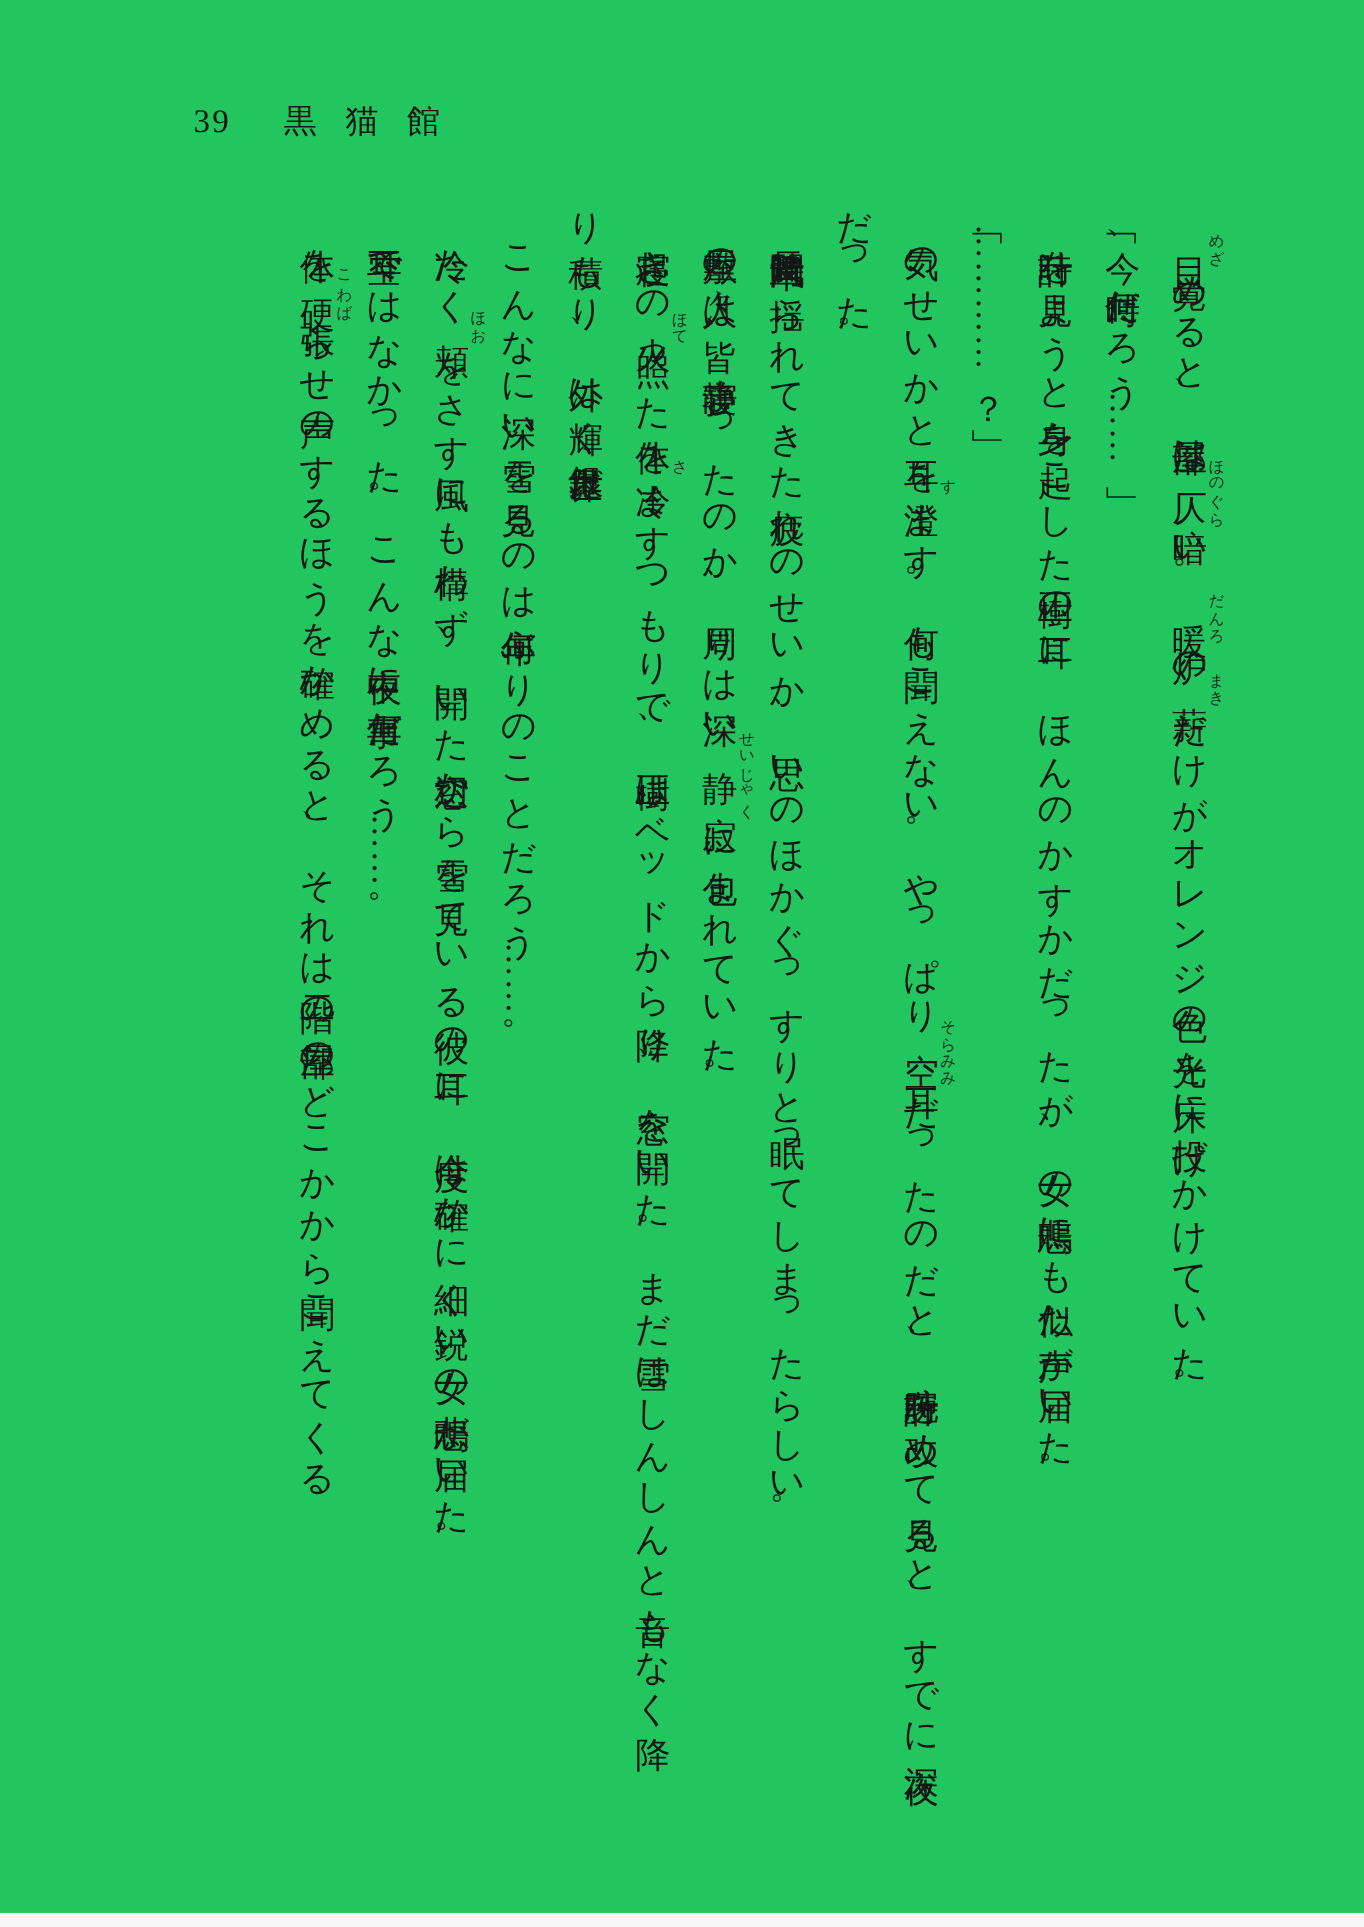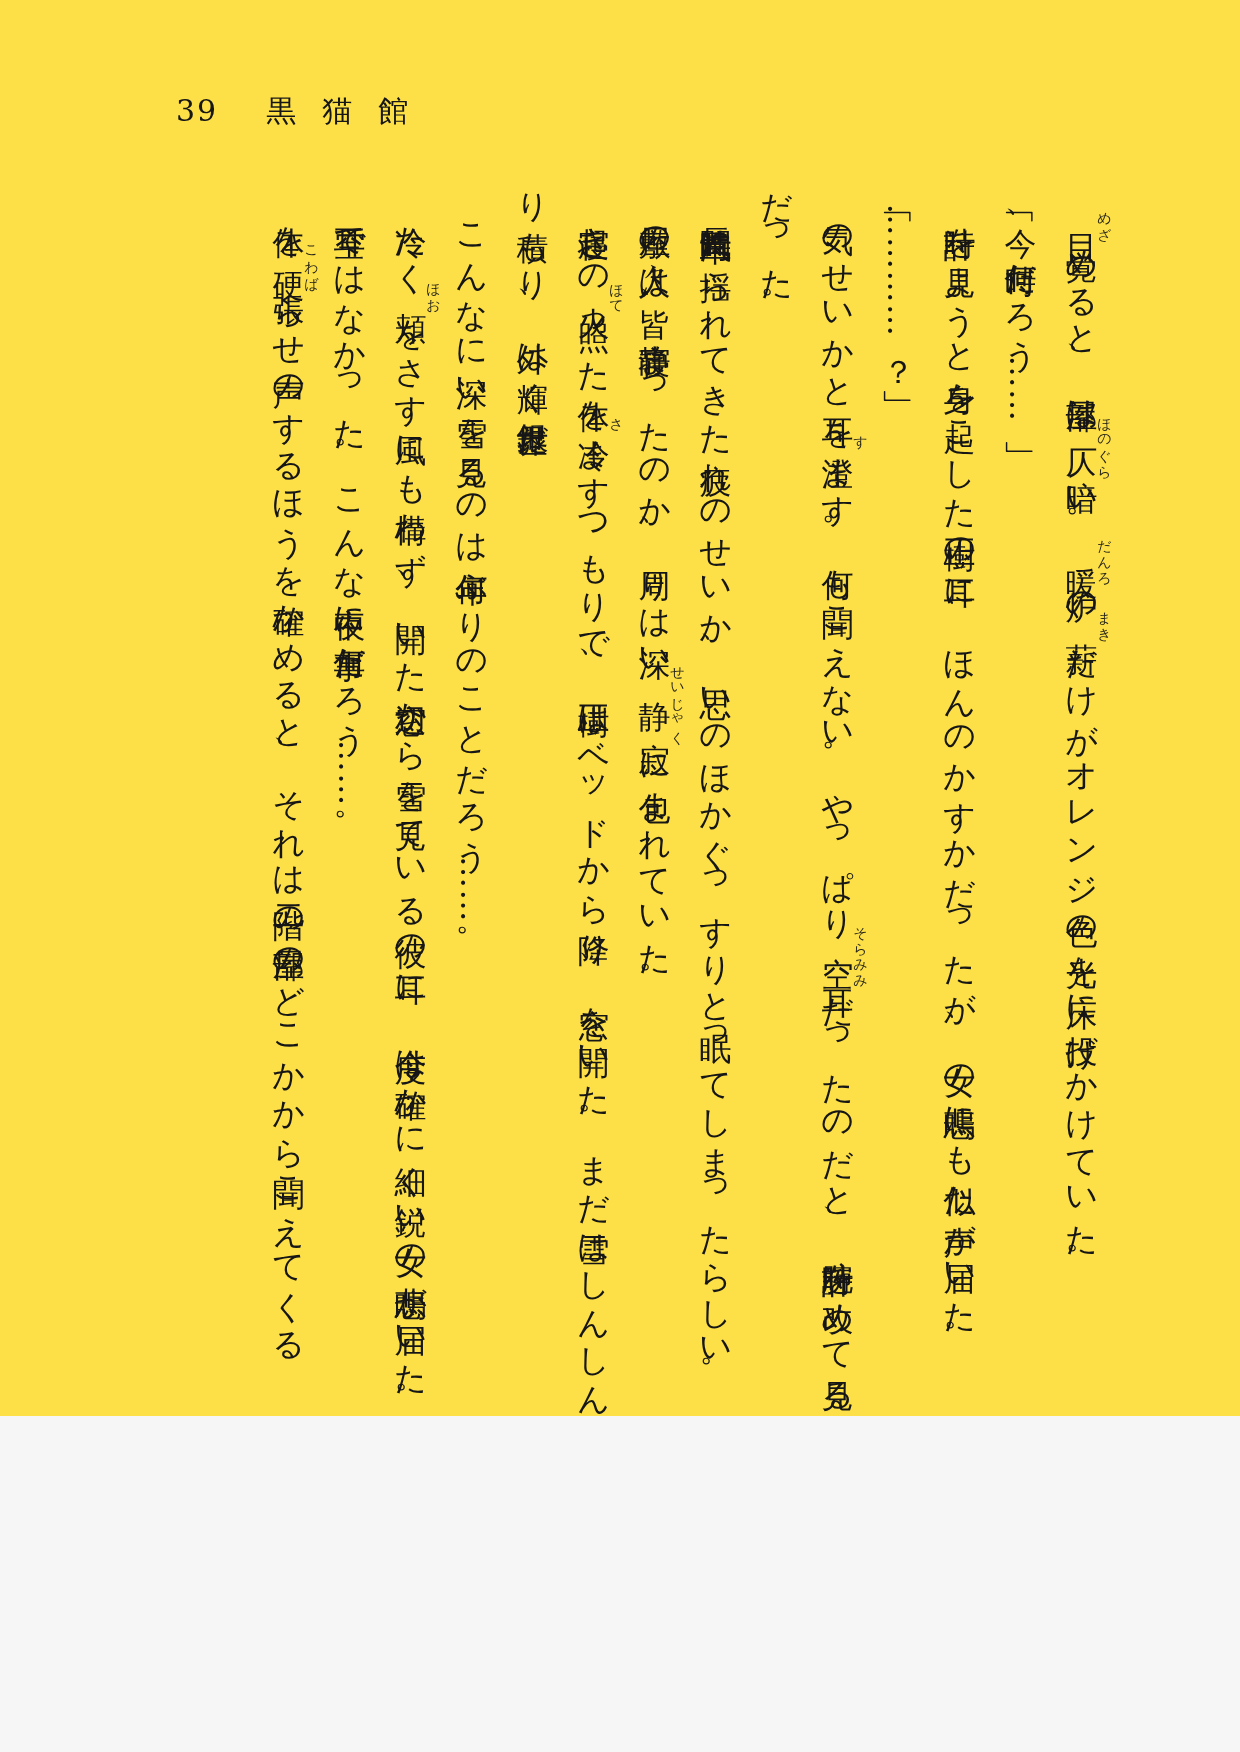--- a/index.html
+++ b/index.html
@@ -8,24 +8,25 @@
   }
   body {
     width: 1240px;
     height: 1752px;
     background: #f6f6f6;
     font-family: "DejaVu Serif", "Liberation Serif", serif;
   }
   .page {
     position: relative;
     width: 1240px;
-    height: 1416px;
-    background: #fde047;
+    height: 1739px;
+    background: #22c55e;
     color: #161616;
     overflow: hidden;
+    font-family: Liberation Serif, serif;
   }
   
   .page-header {
     position: absolute;
     top: 94px;
     left: 176px;
     font-size: 30px;
     line-height: 34px;
     white-space: nowrap;
   }

